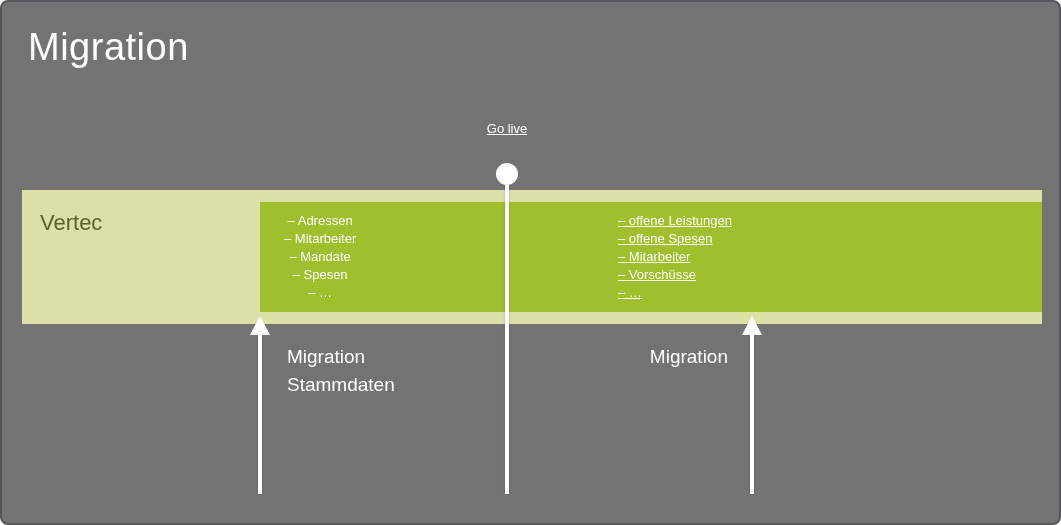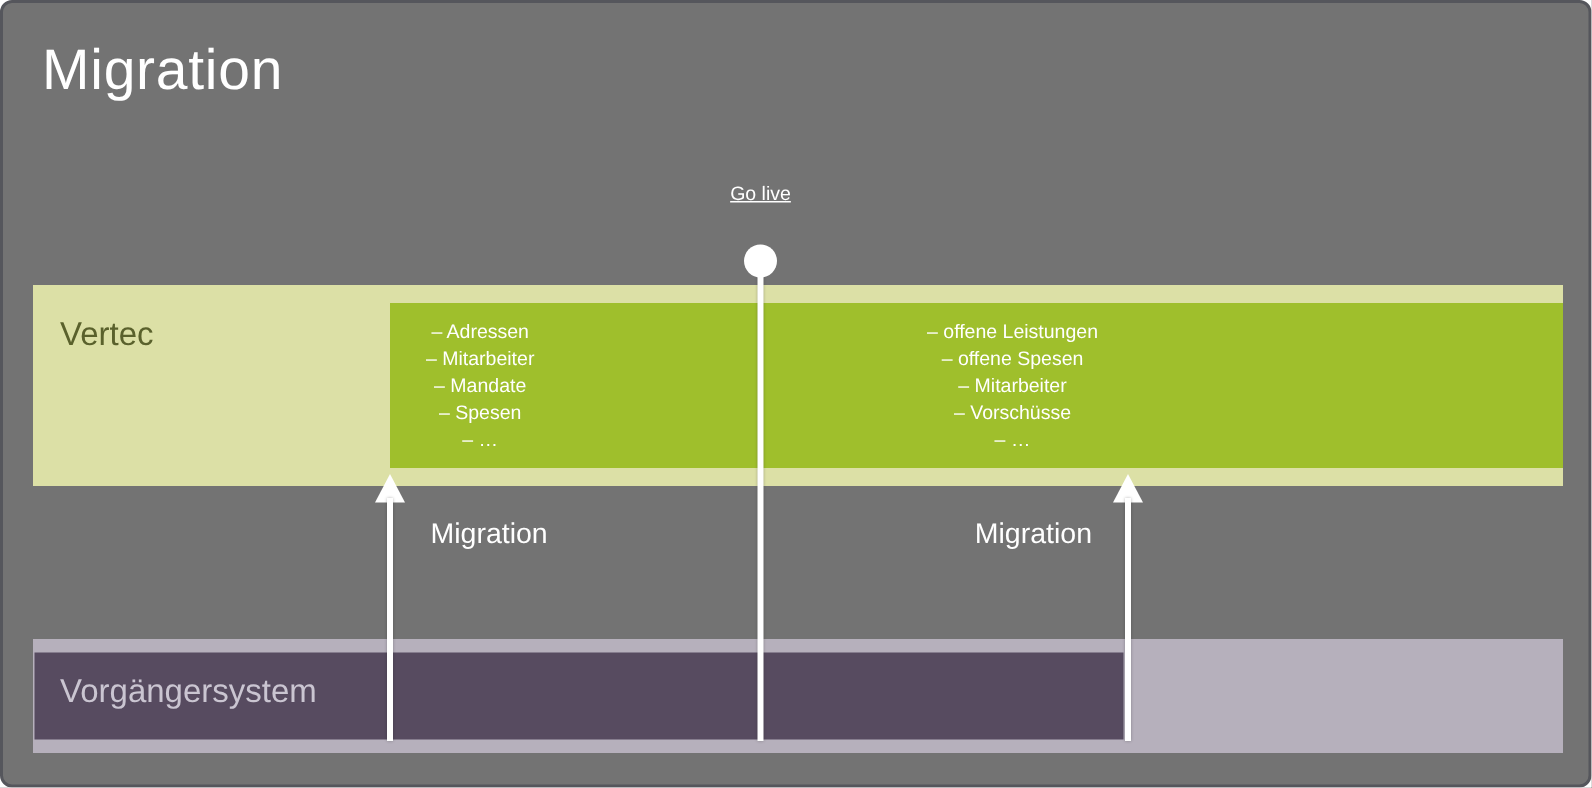--- a/index.html
+++ b/index.html
@@ -89,21 +89,21 @@
     background: #9fbf2c;
   }
   .data-list {
     position: absolute;
     top: 10px;
     font-size: 13px;
     line-height: 18px;
     color: #ffffff;
   }
   .data-list.left-list  { left: 24px;  text-align: center; }
-  .data-list.right-list { right: 310px; text-align: center; }
+  .data-list.right-list { right: 310px; text-align: left; text-decoration: underline; }
 
   
   .arrow { position: absolute; z-index: 5; }
   .arrow-head {
     position: absolute;
     width: 0;
     height: 0;
     border-left: 10px solid transparent;
     border-right: 10px solid transparent;
     border-bottom: 19px solid #ffffff;
@@ -182,35 +182,31 @@
       <div class="data-list right-list">
         <div>– offene Leistungen</div>
         <div>– offene Spesen</div>
         <div>– Mitarbeiter</div>
         <div>– Vorschüsse</div>
         <div>– …</div>
       </div>
     </div>
   </div>
 
-  <div class="legacy-band">
-    <div class="legacy-box">
-      <div class="legacy-label">Vorgängersystem</div>
-    </div>
-  </div>
 
   <div class="arrow arrow-left">
     <div class="arrow-head"></div>
     <div class="arrow-shaft"></div>
   </div>
   <div class="arrow arrow-right">
     <div class="arrow-head"></div>
     <div class="arrow-shaft"></div>
   </div>
 
   <div class="mig-label left-label">
     <div>Migration</div>
+    <div>Stammdaten</div>
   </div>
   <div class="mig-label right-label">
     <div>Migration</div>
   </div>
 
 </div>
 
 </body></html>

